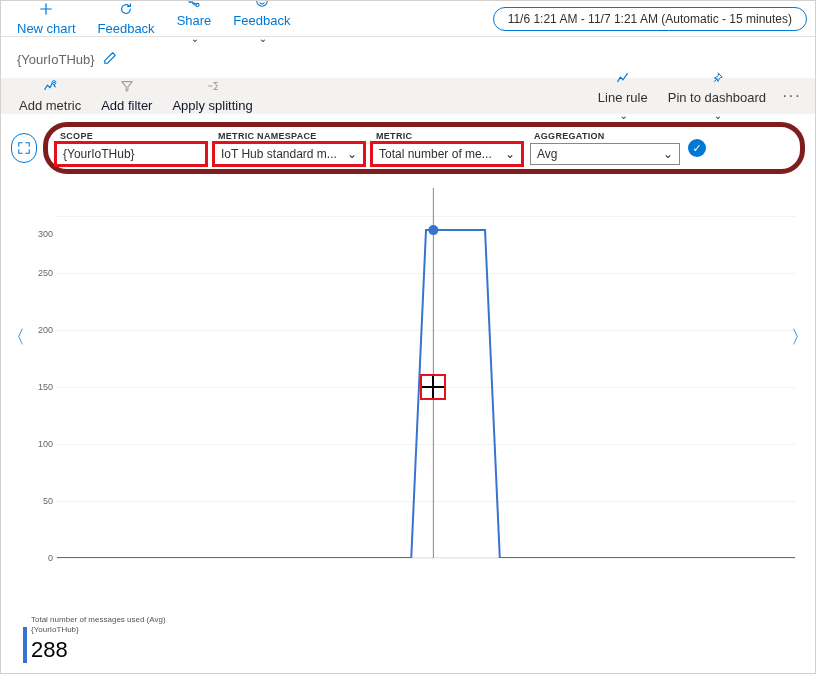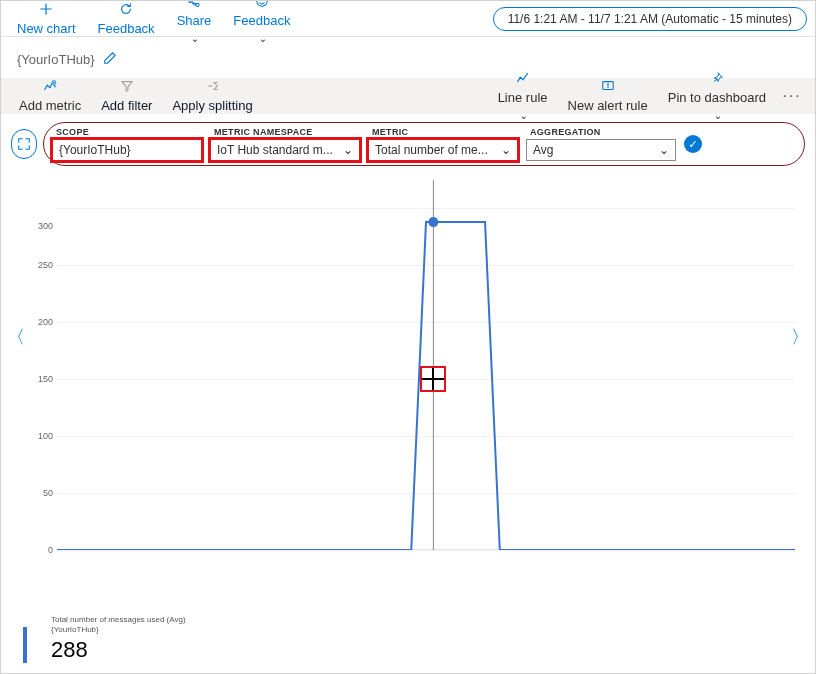--- a/index.html
+++ b/index.html
@@ -87,21 +87,21 @@
       width: 26px; height: 30px;
       border: 1px solid #0078d4; border-radius: 20px;
       display: flex; align-items: center; justify-content: center;
       color: #0078d4; font-size: 12px; cursor: pointer;
       flex-shrink: 0;
     }
     .selectors {
       flex: 1;
       display: flex;
       align-items: center;
-      border: 1px solid #7f1d1d;
+      border: 5px solid #7f1d1d;
       border-radius: 24px;
       padding: 4px 10px 4px 8px;
       gap: 8px;
     }
     .selector-block {
       display: flex;
       flex-direction: column;
       gap: 2px;
       min-width: 0;
     }
@@ -187,21 +187,21 @@
     }
     .crosshair::before { width: 100%; height: 2px; }
     .crosshair::after  { width: 2px; height: 100%; }
 
     .legend {
       position: absolute;
       bottom: 10px;
       left: 22px;
       display: flex;
       align-items: flex-end;
-      gap: 24px;
+      gap: 4px;
       font-size: 8px;
       color: #555;
     }
     .legend-swatch {
       width: 4px; height: 36px; background: #3973d1;
     }
     .legend-text { line-height: 1.2; }
     .legend-value { font-size: 22px; color: #000; margin-top: 2px; }
 
     .side-arrow {
@@ -290,27 +290,20 @@
       </svg>
     <span>Apply splitting</span>
   </div>
   <div class="flex-spacer"></div>
   <div class="sub-btn">
     <svg class="tb-icon-svg" viewBox="0 0 16 16">
         <path d="M2 12l3-5 3 3 5-7" stroke="#0078d4" stroke-width="1.4" fill="none" stroke-linecap="round" stroke-linejoin="round"></path>
       </svg>
     <span>Line rule</span>
     <span class="chev">⌄</span>
-  </div>
-  <div class="sub-btn">
-    <svg class="tb-icon-svg" viewBox="0 0 16 16">
-        <rect x="2" y="3" width="12" height="9" rx="1" fill="none" stroke="#0078d4" stroke-width="1.2"></rect>
-        <path d="M8 5v3m0 1.5v.5" stroke="#0078d4" stroke-width="1.3" stroke-linecap="round"></path>
-      </svg>
-    <span>New alert rule</span>
   </div>
   <div class="sub-btn">
     <svg class="tb-icon-svg" viewBox="0 0 16 16">
         <path d="M9 2l5 5-3 1-2 4-1-3-3 3 3-3-3-1 4-2 1-3z" fill="none" stroke="#0078d4" stroke-width="1.1" stroke-linejoin="round"></path>
       </svg>
     <span>Pin to dashboard</span>
     <span class="chev">⌄</span>
   </div>
   <div class="more-dots">···</div>
 </div>

